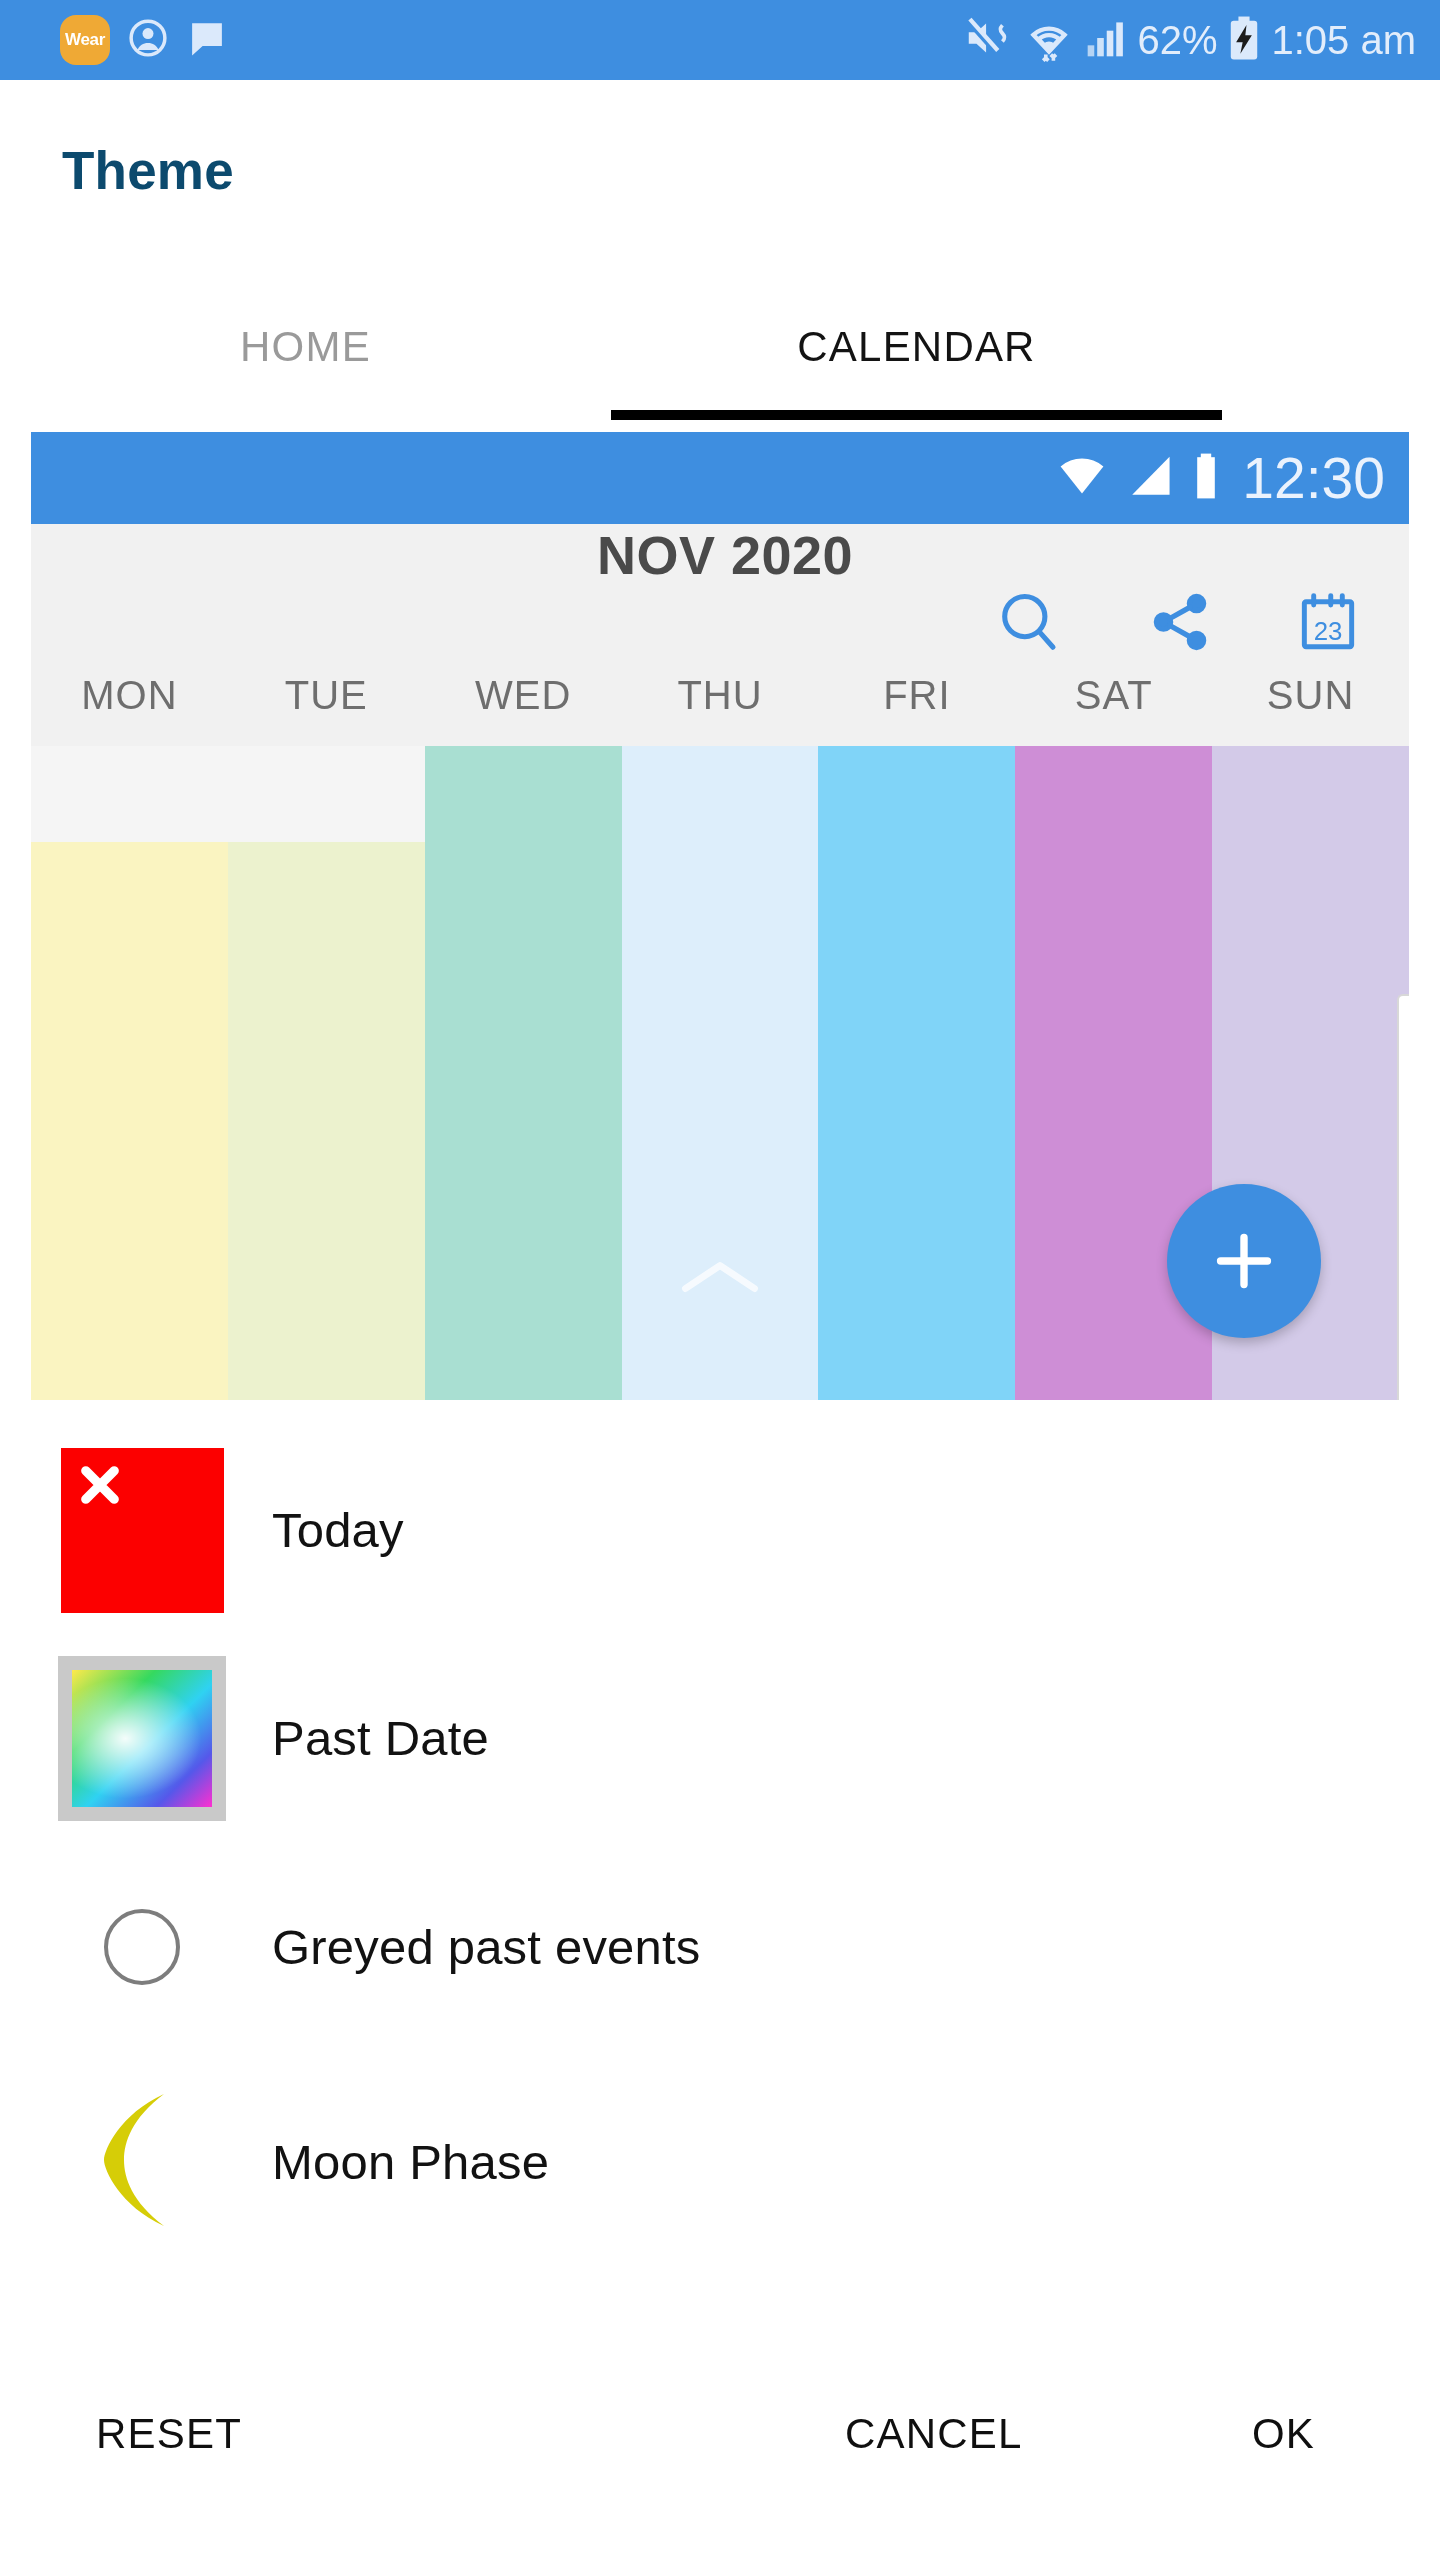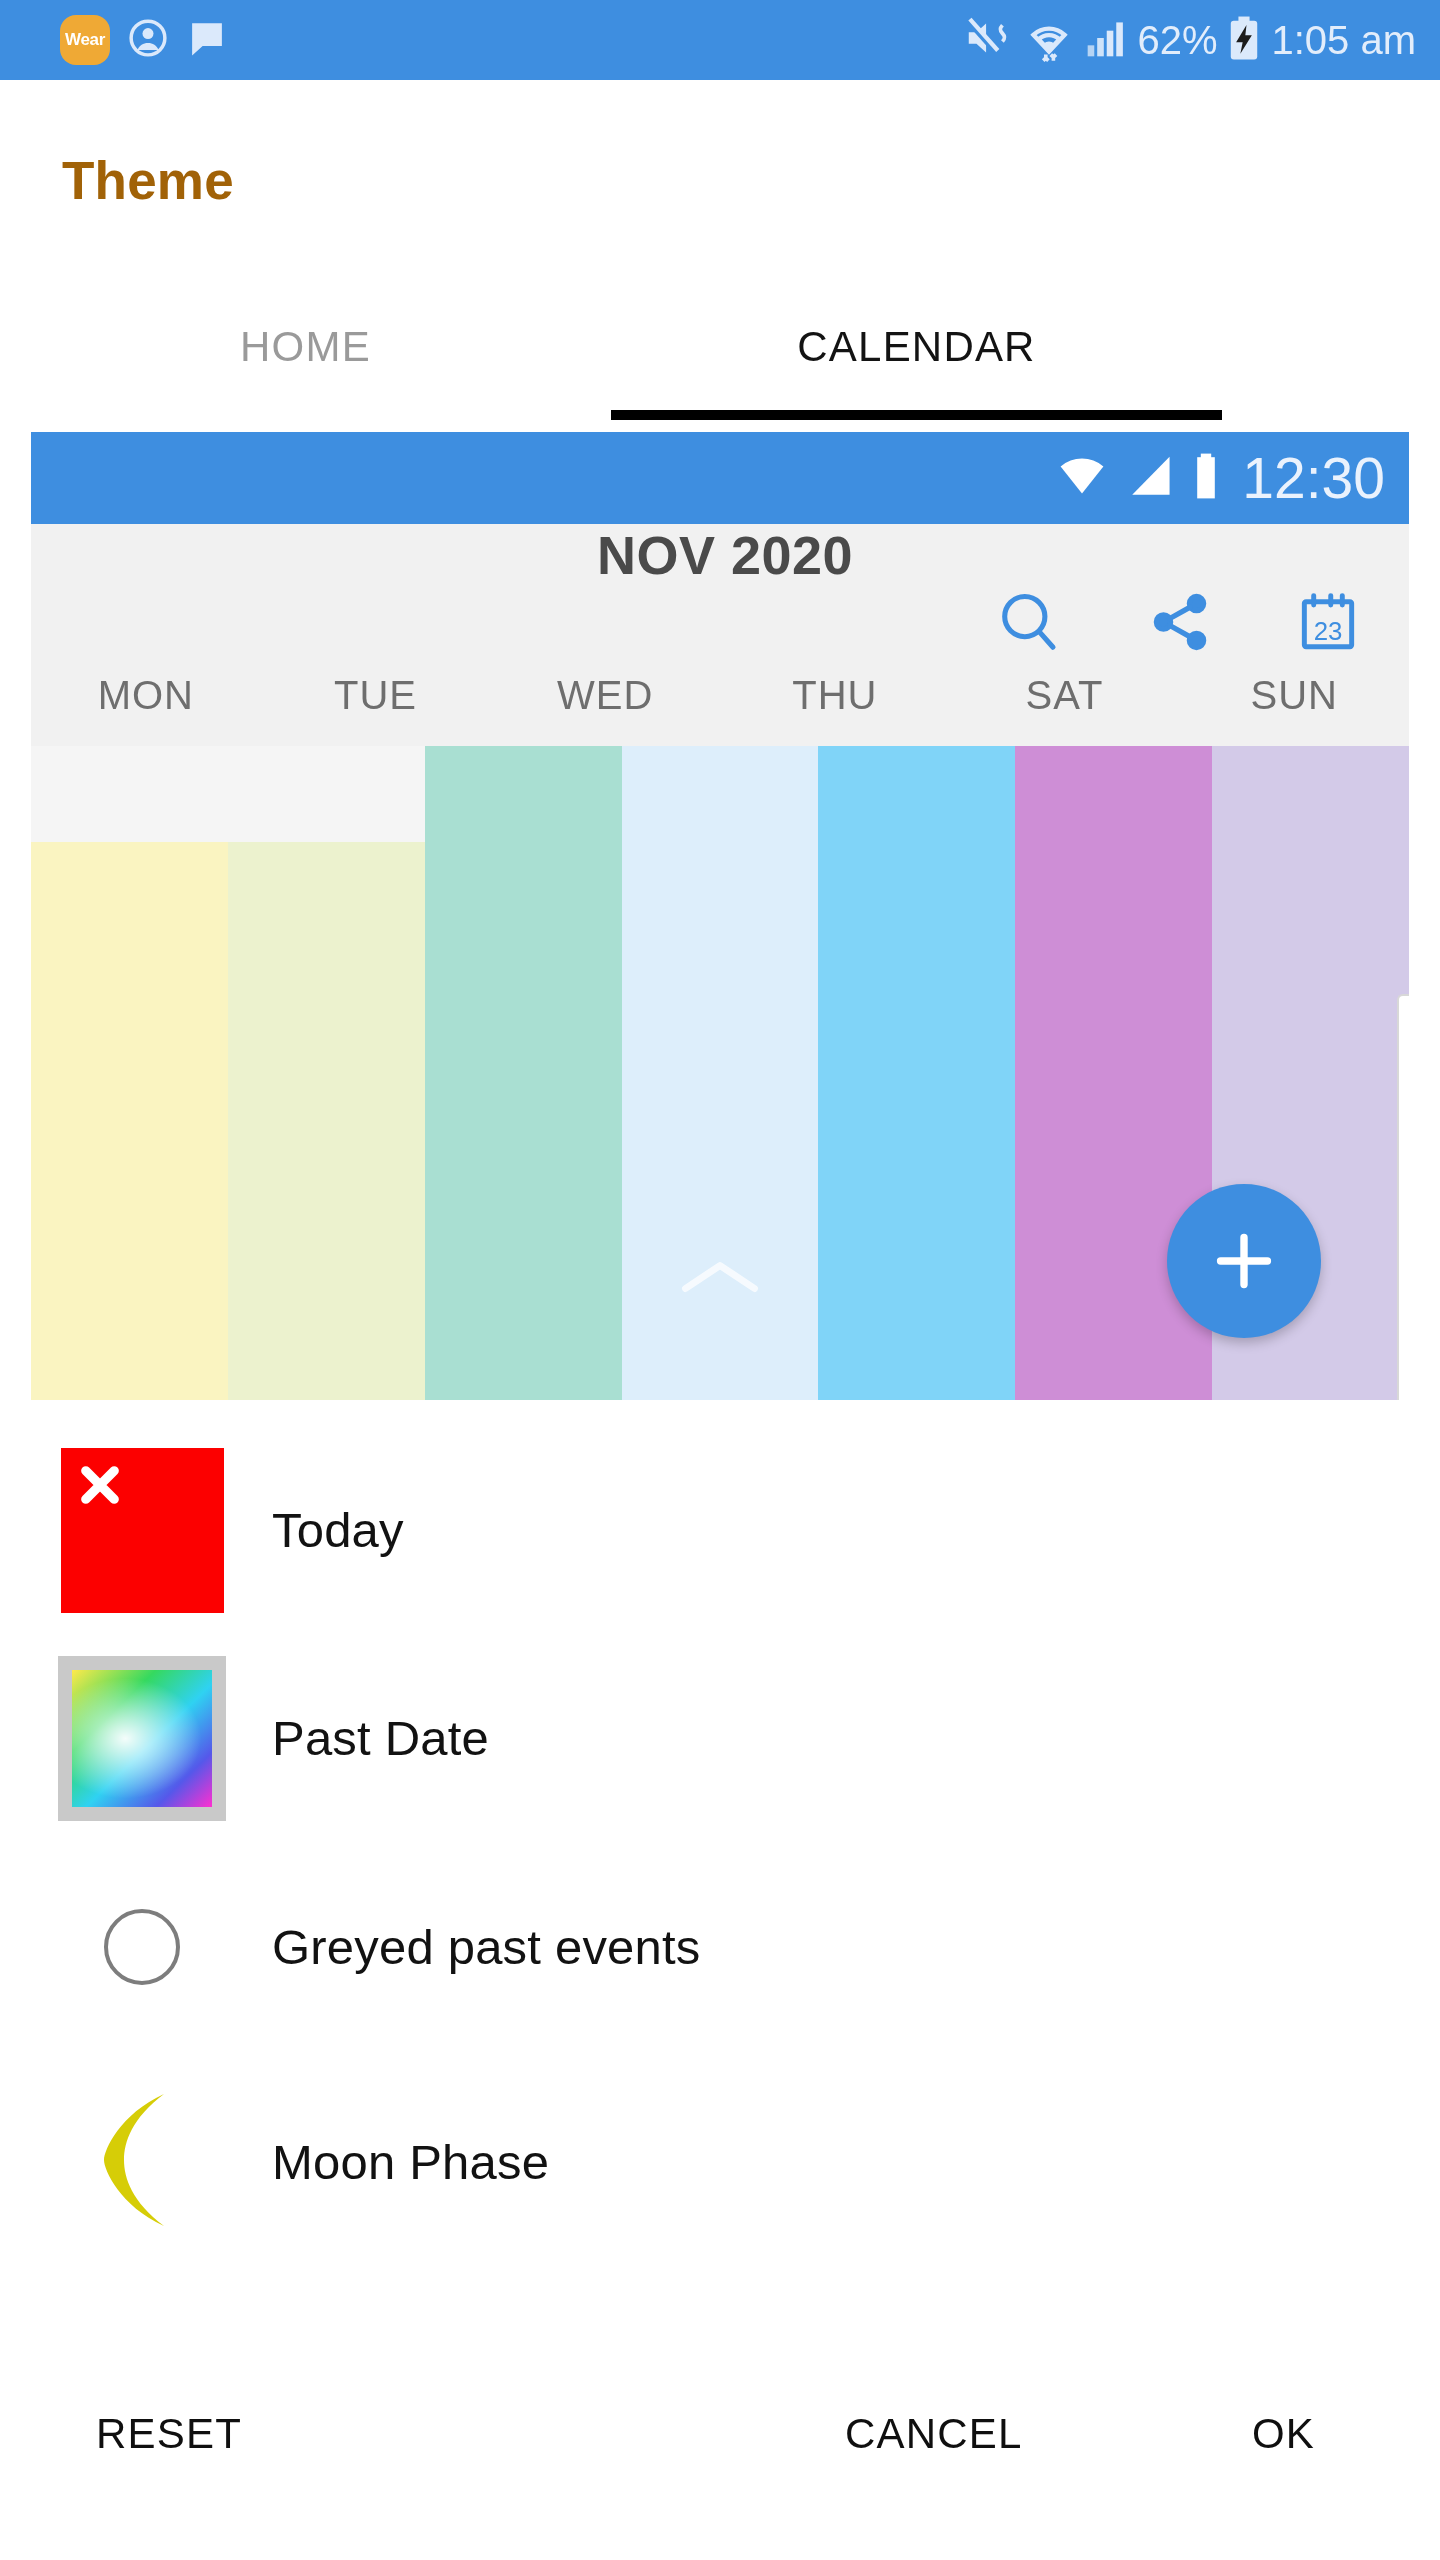--- a/index.html
+++ b/index.html
@@ -48,23 +48,22 @@
     white-space: nowrap;
   }
   .sb-icon { display: block; }
 
   
   #page-title {
     position: absolute;
     left: 62px; top: 140px;
     font-size: 53px;
     font-weight: bold;
-    color: #a16207;
+    color: #0c4a6e;
     letter-spacing: 0.2px;
-    margin-top: 10px;
   }
 
   
   #tab-bar {
     position: absolute;
     left: 0; top: 285px;
     width: 1222px; height: 135px;
     display: flex;
   }
   .tab {
@@ -380,20 +379,21 @@
         </svg>
       </span>
     </span>
   </div>
 
   <div id="preview-weekday-row">
     <span class="weekday-cell">MON</span>
     <span class="weekday-cell">TUE</span>
     <span class="weekday-cell">WED</span>
     <span class="weekday-cell">THU</span>
+    <span class="weekday-cell">FRI</span>
     <span class="weekday-cell">SAT</span>
     <span class="weekday-cell">SUN</span>
   </div>
 
   <div id="preview-grid">
     <div class="day-col" style="background: rgb(245, 245, 245);">
         <span class="day-fill" style="top: 96px; height: 558px; background: rgb(250, 244, 193);"></span>
       </div>
     <div class="day-col" style="background: rgb(245, 245, 245);">
         <span class="day-fill" style="top: 96px; height: 558px; background: rgb(236, 242, 206);"></span>

